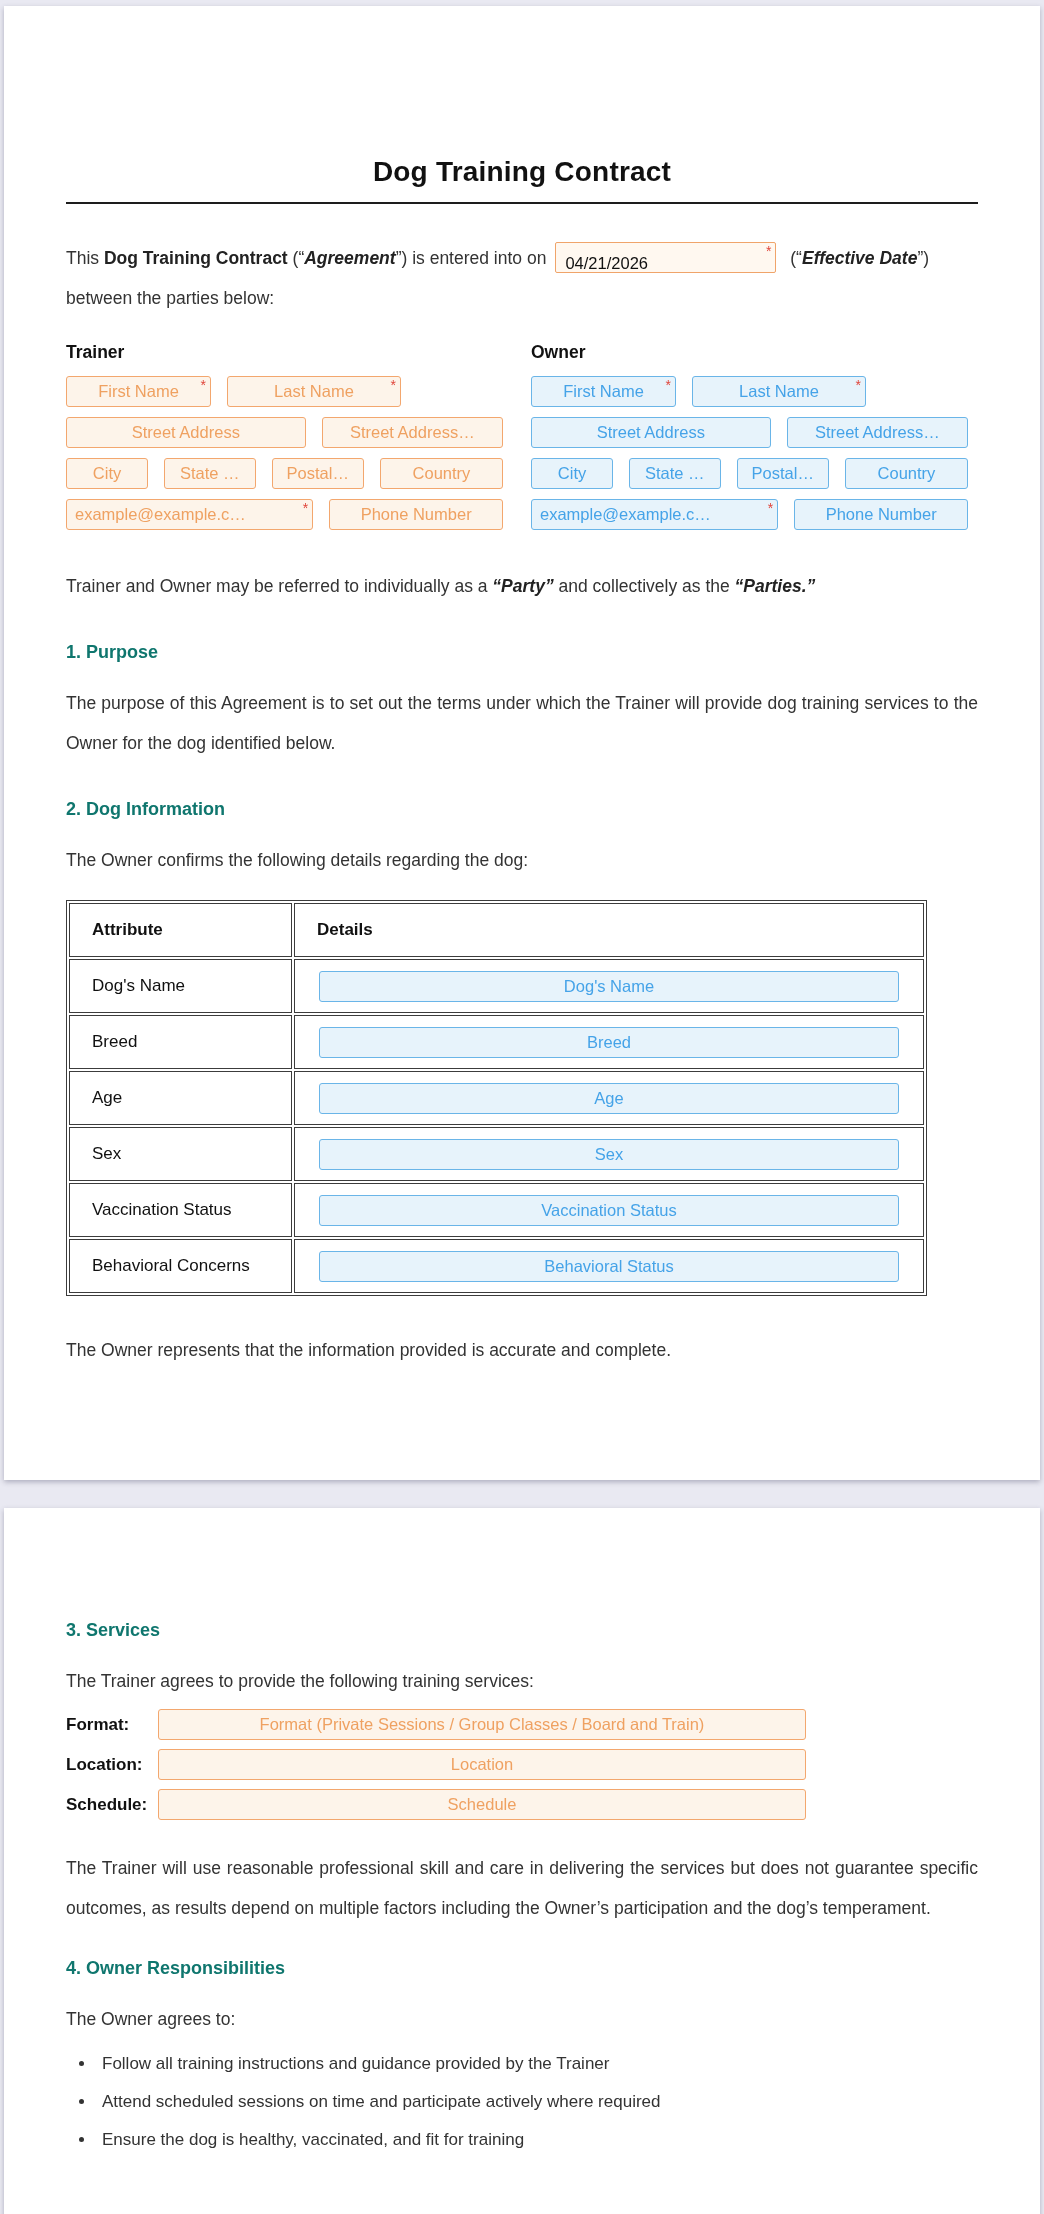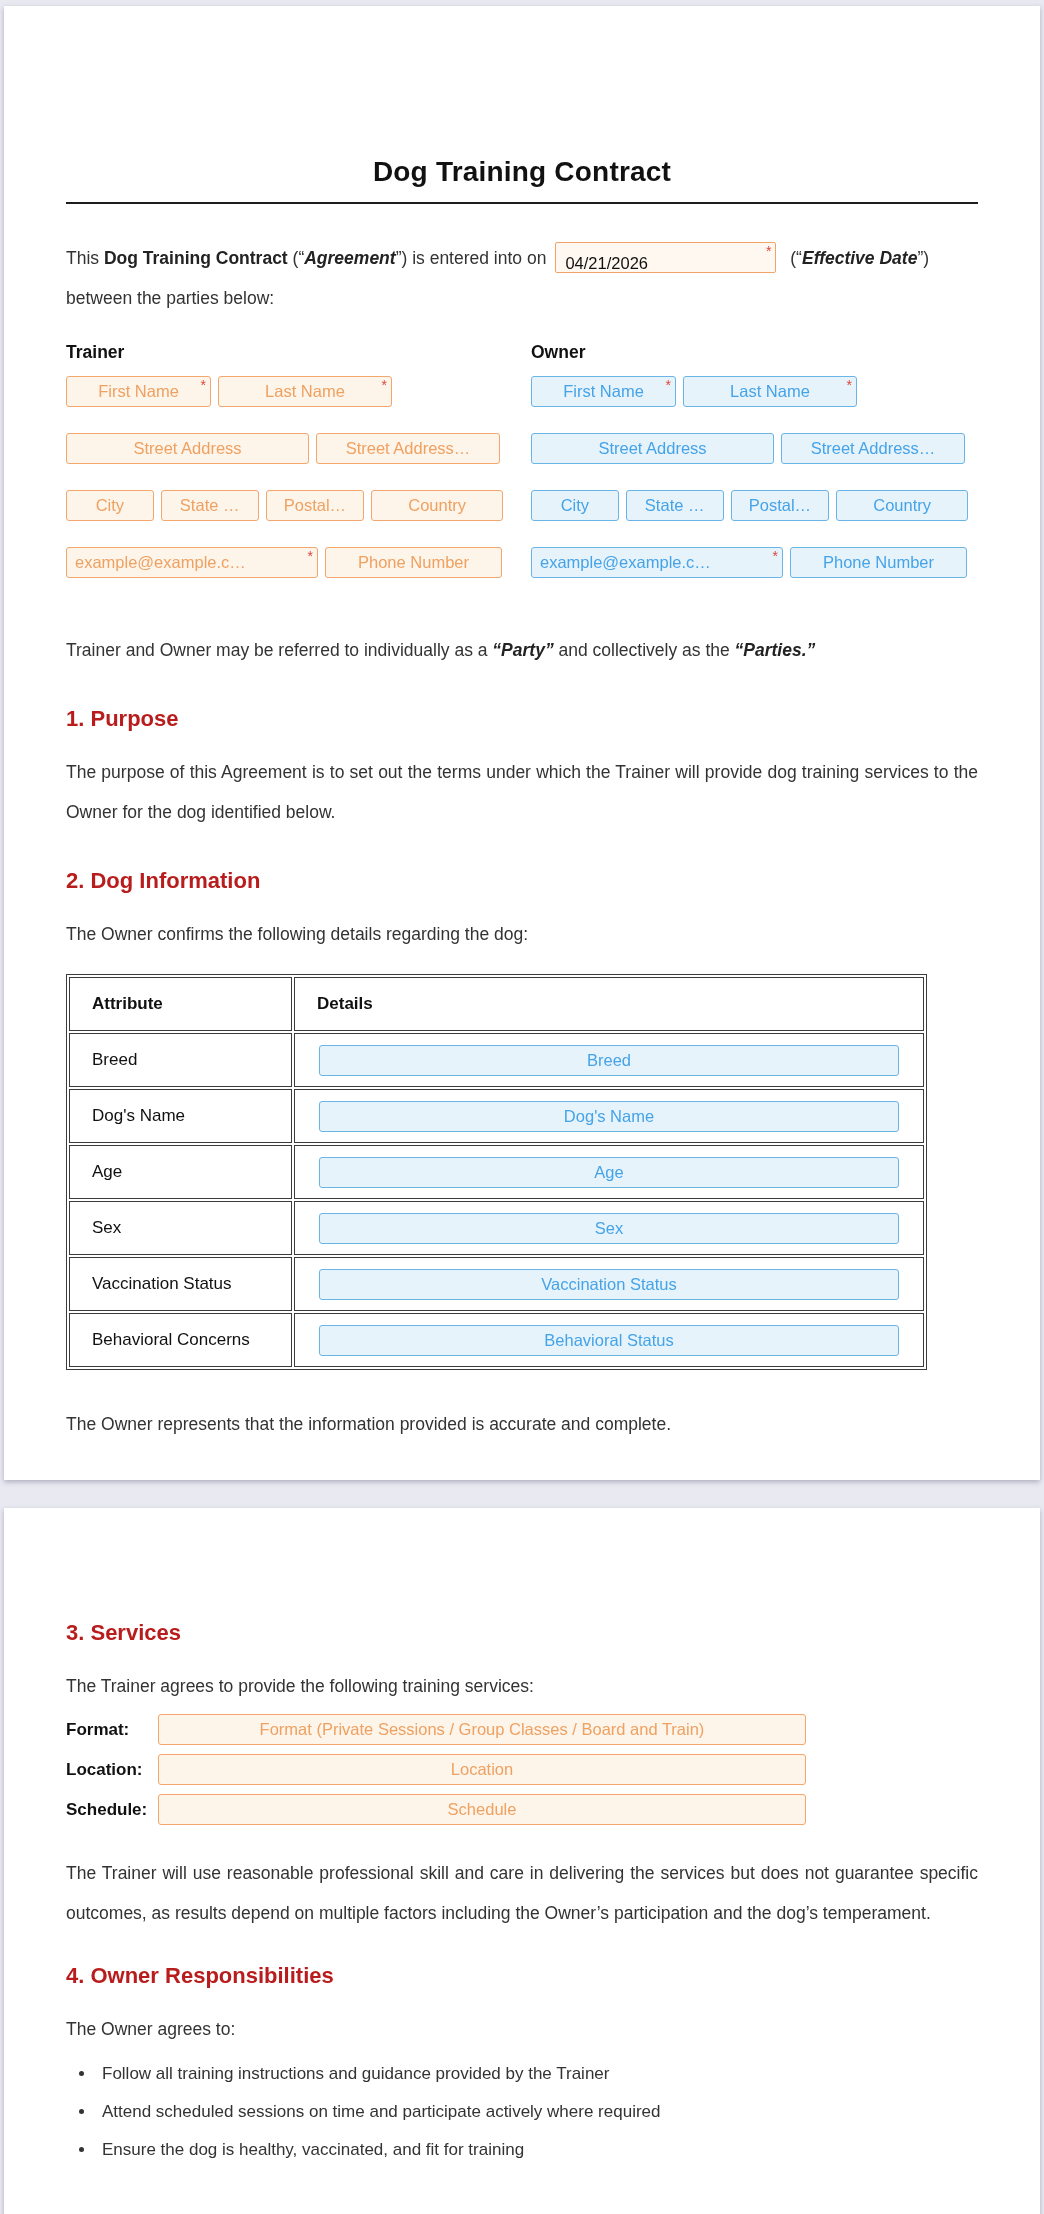--- a/index.html
+++ b/index.html
@@ -59,28 +59,28 @@
   .date-fld input {
     width:100%; height:100%; border:none; background:transparent; outline:none;
     font-size:16.5px; font-family:inherit; color:#111; padding-left:9px;
   }
 
   
   .party-cols { display:flex; margin-top:24px; }
   .party-col { width:437px; }
   .party-col.trainer { margin-right:28px; }
   .party-heading { font-size:17.5px; font-weight:700; color:#111; margin-bottom:13px; }
-  .frow { display:flex; gap:7px; margin-bottom:26px; }
+  .frow { display:flex; gap:16px; margin-bottom:10px; }
   .w-fn{width:145px} .w-ln{width:174px} .w-sa{width:243px} .w-sa2{width:184px}
   .w-city{width:88px} .w-state{width:98px} .w-postal{width:99px} .w-country{width:132px}
   .w-email{width:252px} .w-phone{width:177px}
 
   .parties-note { margin-top:26px; }
 
-  h2.section-heading { font-size:22px; font-weight:700; color:#b91c1c; margin-top:36px; margin-bottom:20px; }
+  h2.section-heading { font-size:18px; font-weight:700; color:#0f766e; margin-top:36px; margin-bottom:20px; }
 
   
   table.dog-table {
     margin-top:20px; width:861px;
     border-collapse:separate; border-spacing:2px;
     border:1px solid #3c3c3c; background:#fff;
   }
   table.dog-table th, table.dog-table td {
     border:1px solid #3c3c3c; height:54px; vertical-align:middle;
     font-size:17px; color:#111; text-align:left; padding:0 22px;
@@ -175,29 +175,29 @@
   <h2 class="section-heading">2. Dog Information</h2>
   <p class="body-text">The Owner confirms the following details regarding the dog:</p>
 
   <table class="dog-table">
     <tbody>
         <tr>
       <th>Attribute</th>
       <th>Details</th>
     </tr>
     <tr>
+      <td class="attr-col">Dog's Name</td>
+      <td class="details-col">
+            <span class="fld blue"><input type="text" placeholder="Dog's Name" style=""></span>
+          </td>
+    </tr>
+    <tr>
       <td class="attr-col">Breed</td>
       <td class="details-col">
             <span class="fld blue"><input type="text" placeholder="Breed" style=""></span>
-          </td>
-    </tr>
-    <tr>
-      <td class="attr-col">Dog's Name</td>
-      <td class="details-col">
-            <span class="fld blue"><input type="text" placeholder="Dog's Name" style=""></span>
           </td>
     </tr>
     <tr>
       <td class="attr-col">Age</td>
       <td class="details-col">
             <span class="fld blue"><input type="text" placeholder="Age" style=""></span>
           </td>
     </tr>
     <tr>
       <td class="attr-col">Sex</td>

